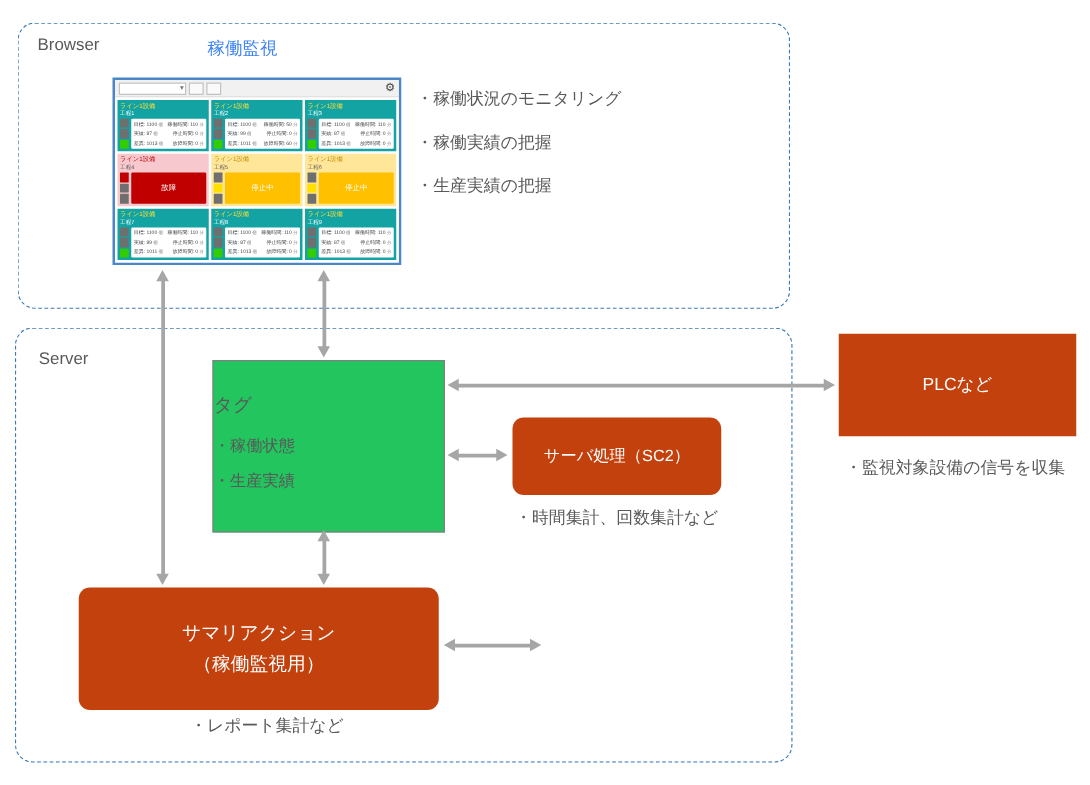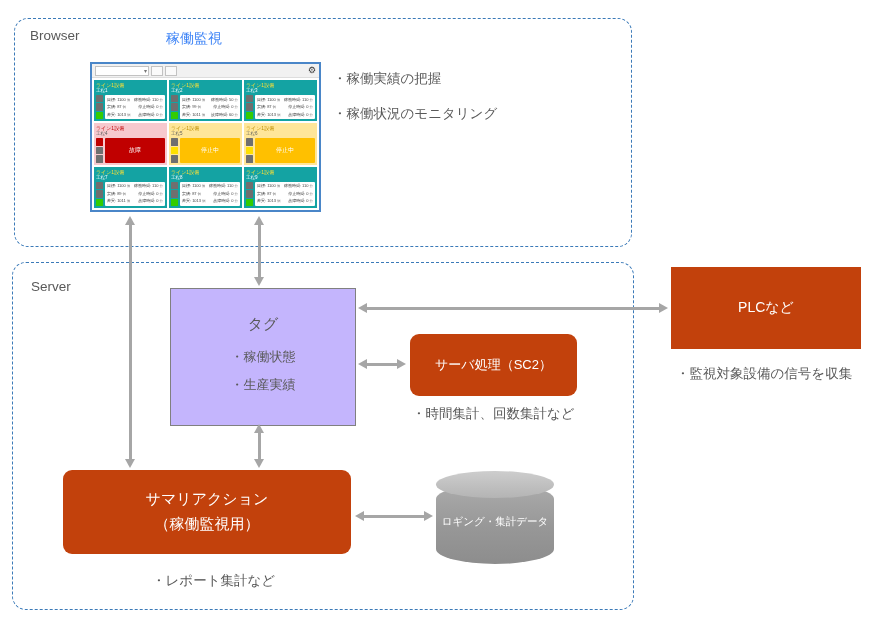--- a/index.html
+++ b/index.html
@@ -8,21 +8,21 @@
 
   
   .group-box{position:absolute;border:1.5px dashed #3b7ab8;border-radius:14px;background:transparent;}
   .group-label{position:absolute;font-size:13.5px;color:#595959;}
 
   
   .gray-box{position:absolute;background:#c2410c;color:#fff;display:flex;align-items:center;justify-content:center;text-align:right;}
   .rounded{border-radius:9px;}
 
   
-  .tag-box{position:absolute;background:#c4b5fd;border:1px solid #808080;text-align:center;color:#595959;}
+  .tag-box{position:absolute;background:#22c55e;border:1px solid #808080;color:#595959;}
   .tag-title{font-size:15px;margin-top:26px;margin-bottom:14px;}
   .tag-bullet{font-size:13px;margin:10px 0;font-family:Liberation Mono, monospace;}
 
   .note-text{position:absolute;font-size:13.5px;color:#595959;white-space:nowrap;}
   .diagram-title{position:absolute;font-size:14px;color:#3b82f6;}
 
   .bullet-list{position:absolute;color:#595959;font-size:13.5px;}
   .bullet-list div{margin-bottom:17px;white-space:nowrap;}
 
   
@@ -416,49 +416,45 @@
                   <span class="unit">分</span>
                 </span>
               </div>
             </div>
           </div>
         </div>
       </div>
   </div>
 
   <div class="bullet-list" style="left:333px;top:70px;">
+    <div>・稼働状況のモニタリング</div>
     <div>・稼働実績の把握</div>
-    <div>・稼働状況のモニタリング</div>
+    <div>・生産実績の把握</div>
   </div>
 
   <div class="group-box" style="left:12px;top:262px;width:620px;height:346px;"></div>
   <div class="group-label" style="left:31px;top:279px;">Server</div>
 
   <div class="tag-box" style="left:170px;top:288px;width:184px;height:136px;">
     <div class="tag-title">タグ</div>
     <div class="tag-bullet">・稼働状態</div>
     <div class="tag-bullet">・生産実績</div>
   </div>
 
   <div class="gray-box rounded" style="left:410px;top:334px;width:167px;height:62px;font-size:13px;">
     <span>サーバ処理（SC2）</span>
   </div>
   <div class="note-text" style="left:412px;top:405px;">・時間集計、回数集計など</div>
 
-  <div class="gray-box rounded" style="left:63px;top:470px;width:288px;height:84px;font-size:15px;flex-direction:column;gap:6px;">
+  <div class="gray-box rounded" style="left:63px;top:470px;width:288px;height:98px;font-size:15px;flex-direction:column;gap:6px;">
     <span>サマリアクション</span>
     <span>（稼働監視用）</span>
   </div>
   <div class="note-text" style="left:152px;top:572px;">・レポート集計など</div>
 
-  <div class="cylinder">
-    <div class="cyl-body"></div>
-    <div class="cyl-top"></div>
-    <div class="cyl-label">ロギング・集計データ</div>
-  </div>
 
   <div class="gray-box" style="left:671px;top:267px;width:190px;height:82px;font-size:14px;">
     <span>PLCなど</span>
   </div>
   <div class="note-text" style="left:676px;top:365px;">・監視対象設備の信号を収集</div>
 
   <div class="arrow-v" style="left:125px;top:216px;height:252px;">
     <div class="head-up"></div>
       <div class="line"></div>
       <div class="head-down"></div>

